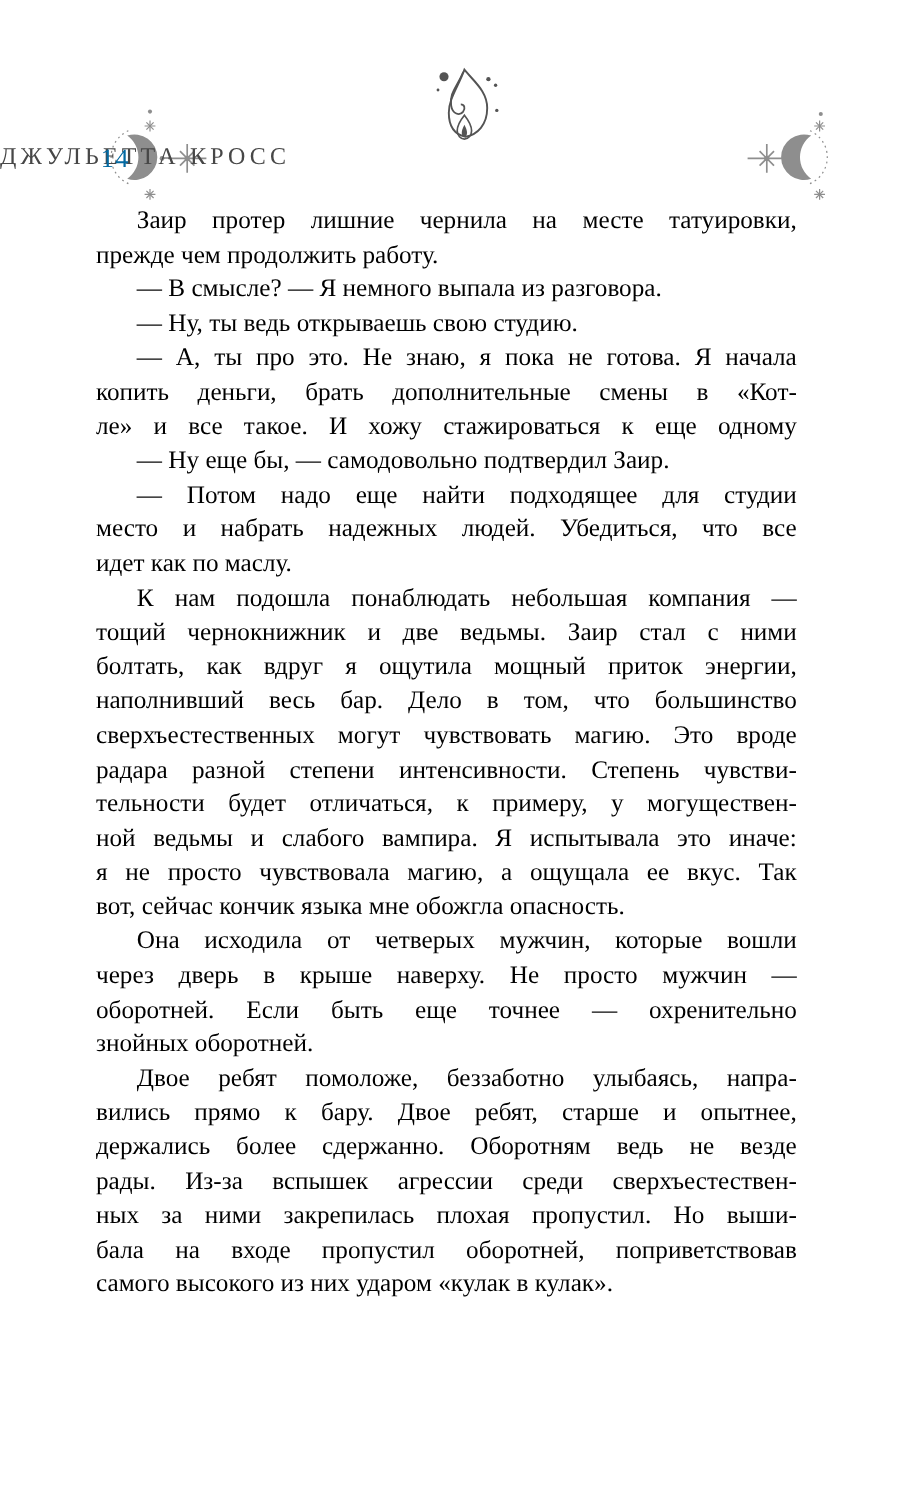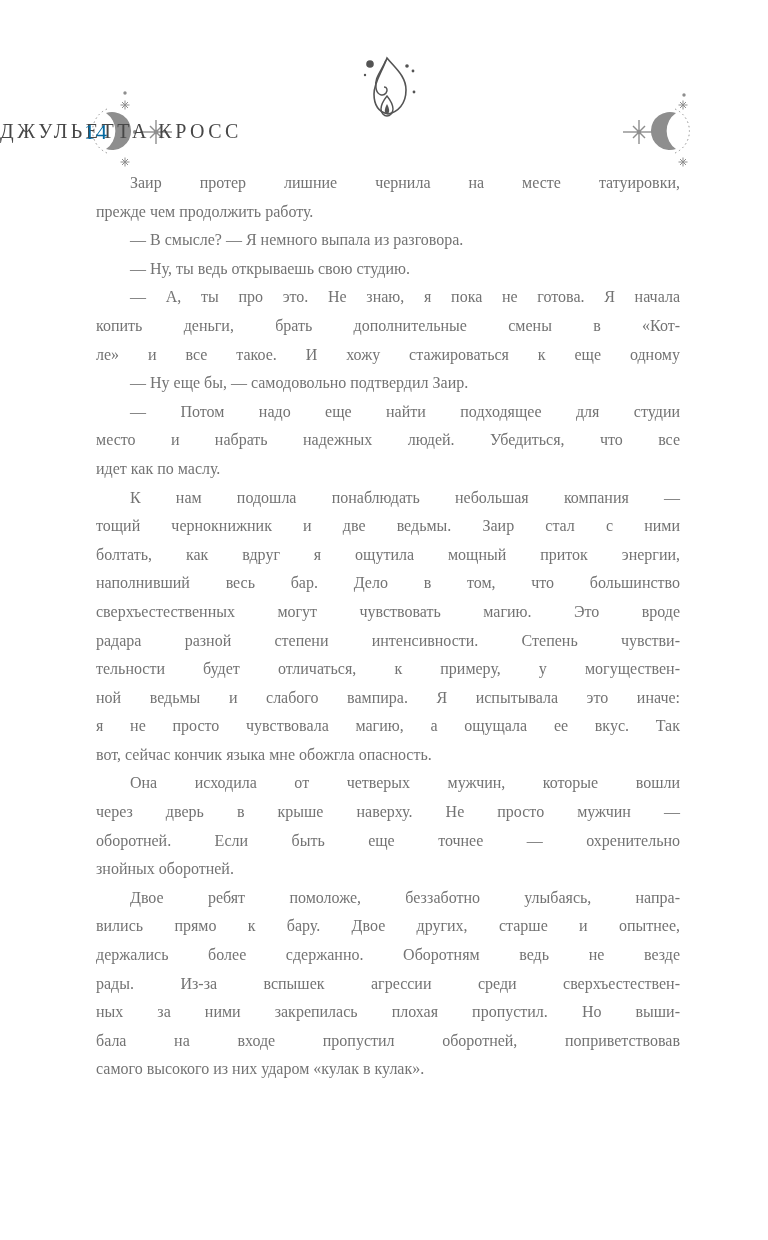--- a/index.html
+++ b/index.html
@@ -23,25 +23,25 @@
   .running-title {
     position:absolute; left:0; right:0; top:120px;
     text-align:left;
     font-size:20px; letter-spacing:3.5px;
     color:#474747;
     text-transform:uppercase;
   }
   
   .body-text {
     position:absolute;
-    left:96px; top:169px;
+    left:80px; top:169px;
     width:584px;
-    font-size:16px;
+    font-size:21px;
     line-height:28.6px;
-    color:#737373;
+    color:#000000;
   }
   .para { margin:0; }
   .line { text-align:justify; text-align-last:justify; white-space:normal; }
   .line.first { text-indent:34px; }
   .line.last  { text-align-last:left; }
   svg .orn-fill   { fill:#8e8e8e; }
   svg .orn-stroke { stroke:#8e8e8e; fill:none; }
   svg .flame-stroke { stroke:#545454; fill:none; }
   svg .flame-fill { fill:#545454; }
 </style>
@@ -160,21 +160,21 @@
         <div class="line last">вот, сейчас кончик языка мне обожгла опасность.</div>
       </div>
       <div class="para">
         <div class="line first">Она исходила от четверых мужчин, которые вошли</div>
         <div class="line">через дверь в крыше наверху. Не просто мужчин —</div>
         <div class="line">оборотней. Если быть еще точнее — охренительно</div>
         <div class="line last">знойных оборотней.</div>
       </div>
       <div class="para">
         <div class="line first">Двое ребят помоложе, беззаботно улыбаясь, напра-</div>
-        <div class="line">вились прямо к бару. Двое других, старше и опытнее,</div>
+        <div class="line">вились прямо к бару. Двое ребят, старше и опытнее,</div>
         <div class="line">держались более сдержанно. Оборотням ведь не везде</div>
         <div class="line">рады. Из-за вспышек агрессии среди сверхъестествен-</div>
         <div class="line">ных за ними закрепилась плохая пропустил. Но выши-</div>
         <div class="line">бала на входе пропустил оборотней, поприветствовав</div>
         <div class="line last">самого высокого из них ударом «кулак в кулак».</div>
       </div>
     </div>
 
 </div>
 

